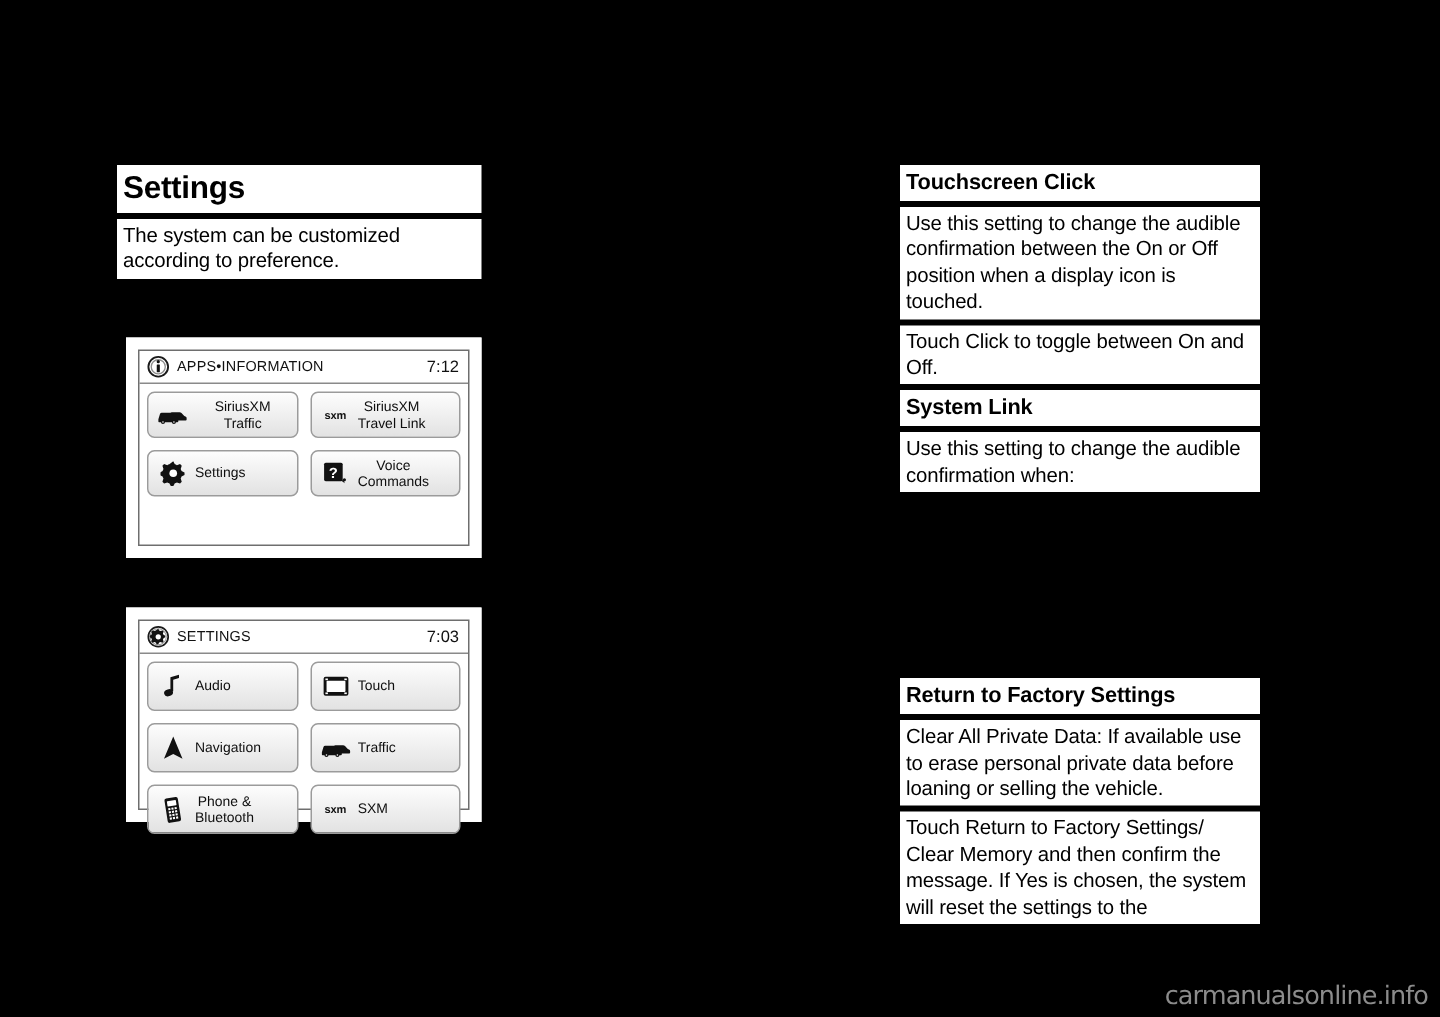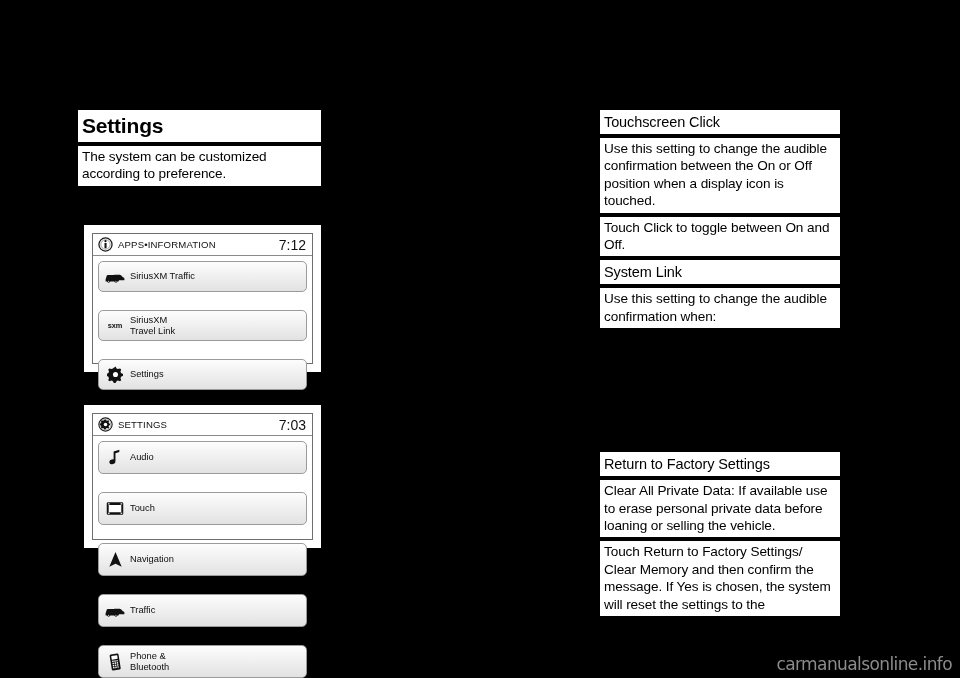--- a/index.html
+++ b/index.html
@@ -39,39 +39,40 @@
 
   .heading-1 {
     font-size: 21px;
     font-weight: bold;
     line-height: 25px;
     letter-spacing: -0.2px;
     padding: 3px 4px 4px 4px;
   }
   .heading-2 {
     font-size: 14.5px;
-    font-weight: normal;
+    font-weight: bold;
     line-height: 18px;
     letter-spacing: -0.1px;
     padding: 3px 4px 3px 4px;
   }
   .body-text {
     font-size: 13.6px;
     line-height: 17.4px;
     letter-spacing: -0.1px;
   }
 
   .spacer-lg { height: 120px; }
 
   
   .figure {
     position: absolute;
     background: #ffffff;
     border: 1px solid #ffffff;
     box-sizing: border-box;
+    text-align: center;
   }
   #figure-apps-information { left: 84px; top: 225px; width: 237px; height: 147px; }
   #figure-settings-menu    { left: 84px; top: 405px; width: 237px; height: 143px; }
 
   .screen {
     position: absolute;
     left: 7px; top: 7px; right: 7px; bottom: 7px;
     background: #ffffff;
     border: 1px solid #6e6e6e;
     box-sizing: border-box;
@@ -89,29 +90,29 @@
   }
   .screen-title {
     font-size: 9.6px;
     letter-spacing: 0.15px;
     margin-left: 5px;
     color: #111;
     white-space: nowrap;
   }
   .screen-clock {
     margin-left: auto;
-    font-size: 14px;
+    font-size: 11px;
     color: #111;
   }
 
   .tile-grid {
     flex: 1 1 auto;
     display: grid;
-    grid-template-columns: 1fr;
-    gap: 18px;
+    grid-template-columns: 1fr 1fr;
+    gap: 8px;
     padding: 5px 5px 5px 5px;
     align-content: start;
   }
   #figure-apps-information .tile-grid { grid-auto-rows: 31px; }
   #figure-settings-menu    .tile-grid { grid-auto-rows: 33px; }
 
   .tile {
     background: linear-gradient(#fdfdfd, #e2e2e2);
     border: 1px solid #9b9b9b;
     border-radius: 5px;

